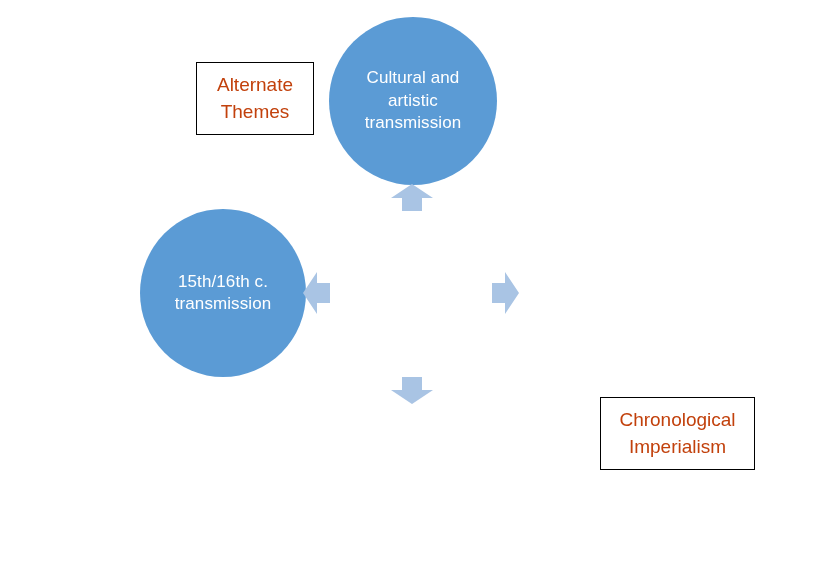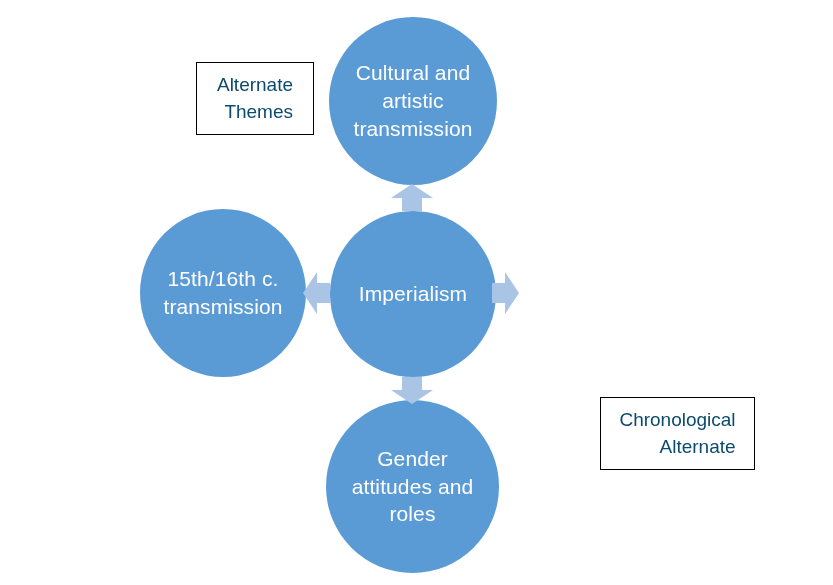--- a/index.html
+++ b/index.html
@@ -23,21 +23,21 @@
     background: #5B9BD5;
     display: flex;
     align-items: center;
     justify-content: center;
     box-sizing: border-box;
     padding: 6px;
   }
   .node-label {
     color: #ffffff;
     text-align: center;
-    font-size: 21px;
+    font-size: 17px;
     line-height: 1.32;
     font-family: "Liberation Sans", sans-serif;
     white-space: pre-line;
     letter-spacing: .1px;
   }
 
   #node-center  { left: 330px; top: 211px; width: 166px; height: 166px; }
   #node-top     { left: 329px; top: 17px;  width: 168px; height: 168px; }
   #node-left    { left: 140px; top: 209px; width: 166px; height: 168px; }
   #node-right   { left: 518px; top: 208px; width: 166px; height: 168px; }
@@ -58,22 +58,22 @@
   .caption-box {
     position: absolute;
     background: #ffffff;
     border: 1px solid #000000;
     display: flex;
     align-items: center;
     justify-content: center;
     box-sizing: border-box;
   }
   .caption-text {
-    color: #0c4a6e;
-    text-align: right;
+    color: #c2410c;
+    text-align: center;
     font-size: 19px;
     line-height: 1.42;
     font-family: "Liberation Sans", sans-serif;
     white-space: pre-line;
   }
 
   #caption-alternate-themes {
     left: 196px; top: 62px; width: 118px; height: 73px;
   }
   #caption-chronological-comparison {
@@ -89,30 +89,22 @@
     <span class="node-label">Cultural and
 artistic
 transmission</span>
   </div>
 
   <div class="node" id="node-left">
     <span class="node-label">15th/16th c.
 transmission</span>
   </div>
 
-  <div class="node" id="node-center">
-    <span class="node-label">Imperialism</span>
-  </div>
 
 
-  <div class="node" id="node-bottom">
-    <span class="node-label">Gender
-attitudes and
-roles</span>
-  </div>
 
   <div class="arrow" id="arrow-up">
     <svg width="42" height="27" viewBox="0 0 42 27">
       <polygon points="21,0 42,14 31,14 31,27 11,27 11,14 0,14" fill="#A9C4E4"></polygon>
     </svg>
   </div>
 
   <div class="arrow" id="arrow-down">
     <svg width="42" height="27" viewBox="0 0 42 27">
       <polygon points="21,27 0,13 11,13 11,0 31,0 31,13 42,13" fill="#A9C4E4"></polygon>
@@ -131,16 +123,16 @@
     </svg>
   </div>
 
   <div class="caption-box" id="caption-alternate-themes">
     <span class="caption-text">Alternate
 Themes</span>
   </div>
 
   <div class="caption-box" id="caption-chronological-comparison">
     <span class="caption-text">Chronological
-Alternate</span>
+Imperialism</span>
   </div>
 
 </div>
 
 </body></html>

